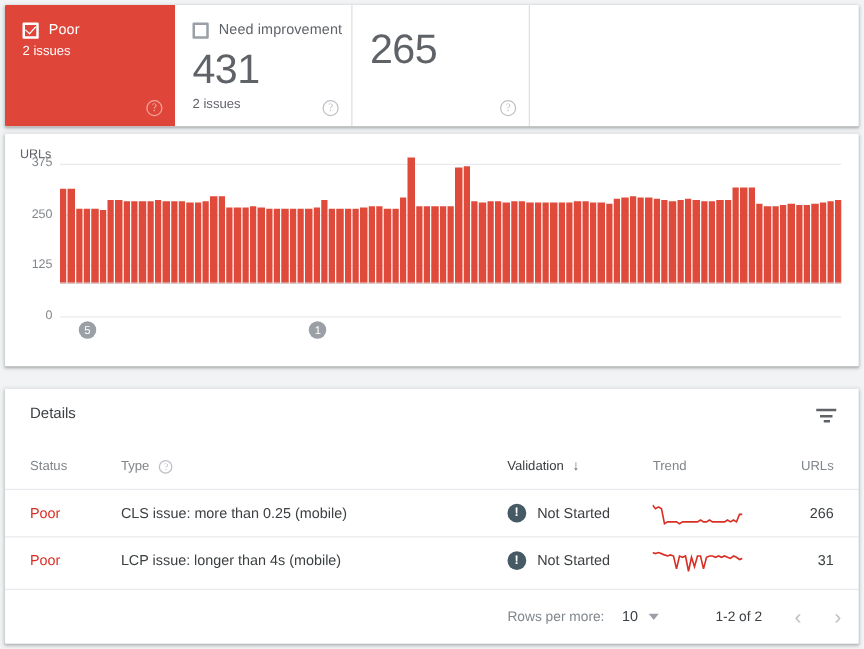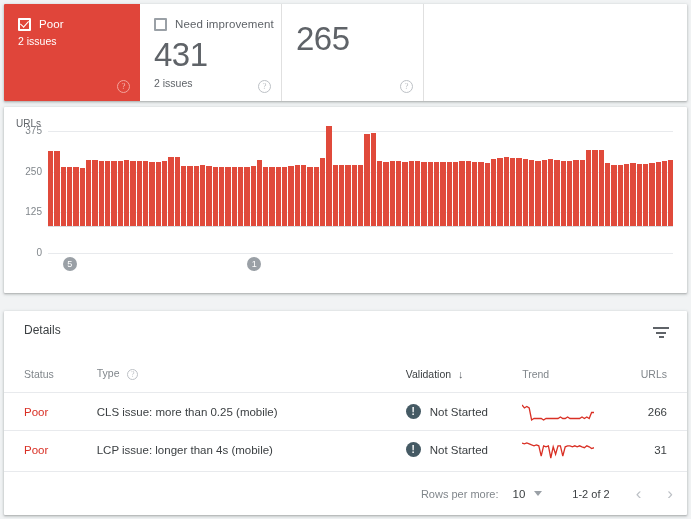--- a/index.html
+++ b/index.html
@@ -157,21 +157,21 @@
     position: absolute; left: 0; right: 0; bottom: 0; height: 44px;
     display: flex; align-items: center; justify-content: flex-end;
     gap: 0; padding-right: 14px;
     border-top: 1px solid #e8eaed;
   }
   .pg-label { font-size: 11px; color: #80868b; }
   .pg-select { display: flex; align-items: center; gap: 9px; margin-left: 14px; cursor: pointer; }
   .pg-val { font-size: 11.5px; color: #3c4043; }
   .caret { width: 0; height: 0; border-left: 4.5px solid transparent;
            border-right: 4.5px solid transparent; border-top: 5px solid #9aa0a6; }
-  .pg-range { font-size: 11px; color: #3c4043; margin-left: 30px; }
+  .pg-range { font-size: 11px; color: #3c4043; margin-left: 45px; }
   .pg-arrow { font-size: 17px; color: #bdc1c6; margin-left: 26px; cursor: pointer; line-height: 1; }
 </style>
 </head>
 <body>
 
 <div id="root">
 
   <div class="cards-card">
 
     <div class="metric-card poor">

